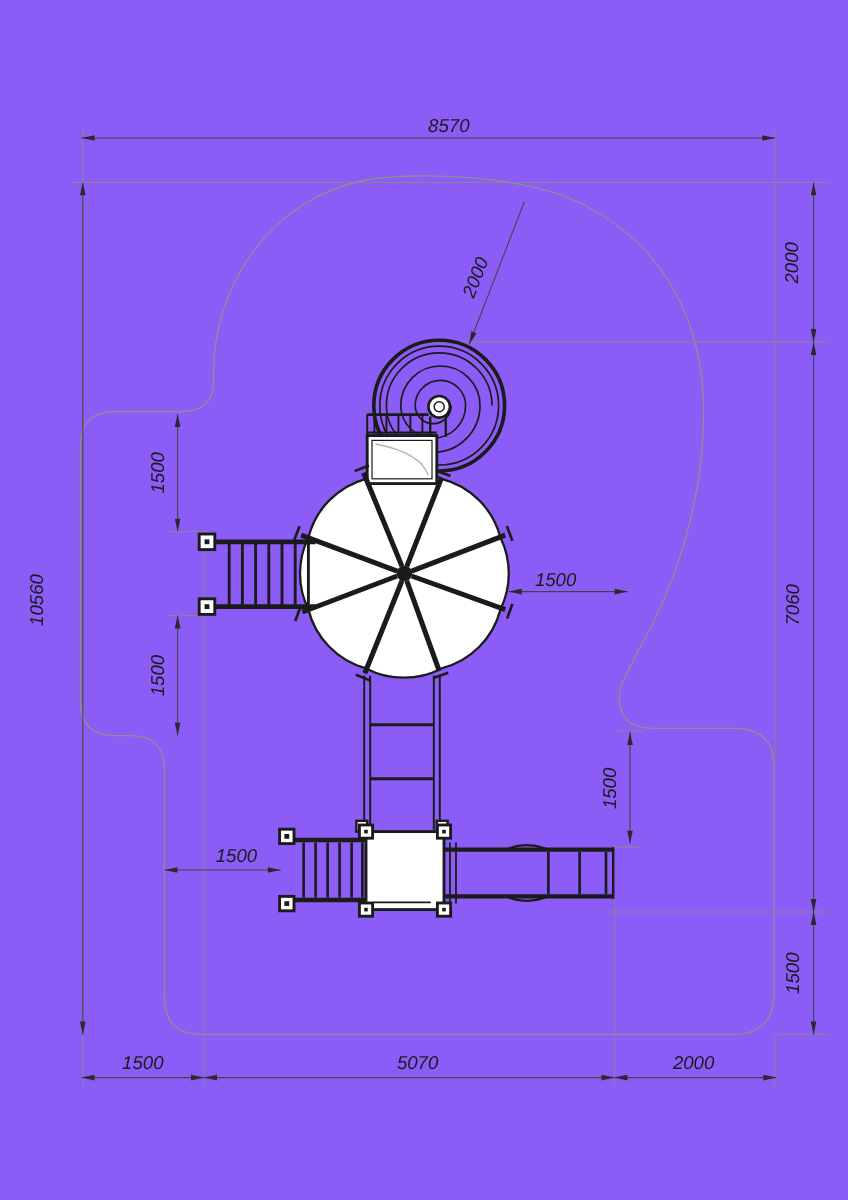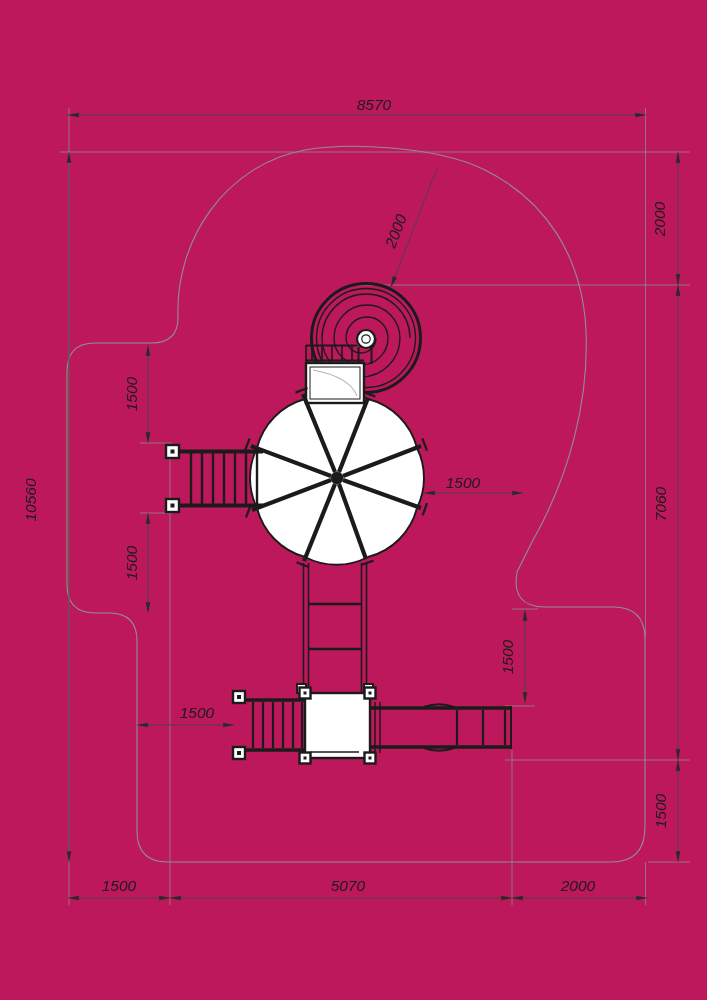--- a/index.html
+++ b/index.html
@@ -1,16 +1,16 @@
 <!DOCTYPE html>
 <html><head>
 <meta charset="utf-8">
 <style>
   html,body{margin:0;padding:0;background:#ffffff;}
-  .stage{position:relative;width:707px;height:1000px;background:#be185d;overflow:hidden;}
+  .stage{position:relative;width:707px;height:1000px;background:#8b5cf6;overflow:hidden;}
   svg{display:block;}
   .zone{fill:none;stroke:#8f8f8f;stroke-width:1.1;}
   .ext{fill:none;stroke:#8a8a8a;stroke-width:0.8;}
   .dim{fill:none;stroke:#444444;stroke-width:0.9;}
   .eq{fill:none;stroke:#1b1b1b;}
   .eqf{fill:#ffffff;stroke:#1b1b1b;}
   .ghost{fill:none;stroke:#b5b5b5;stroke-width:1.1;}
   .dtext{font-family:"Liberation Sans",sans-serif;font-style:italic;font-size:15.5px;fill:#1b1b1b;text-anchor:middle;}
 </style>
 </head>

